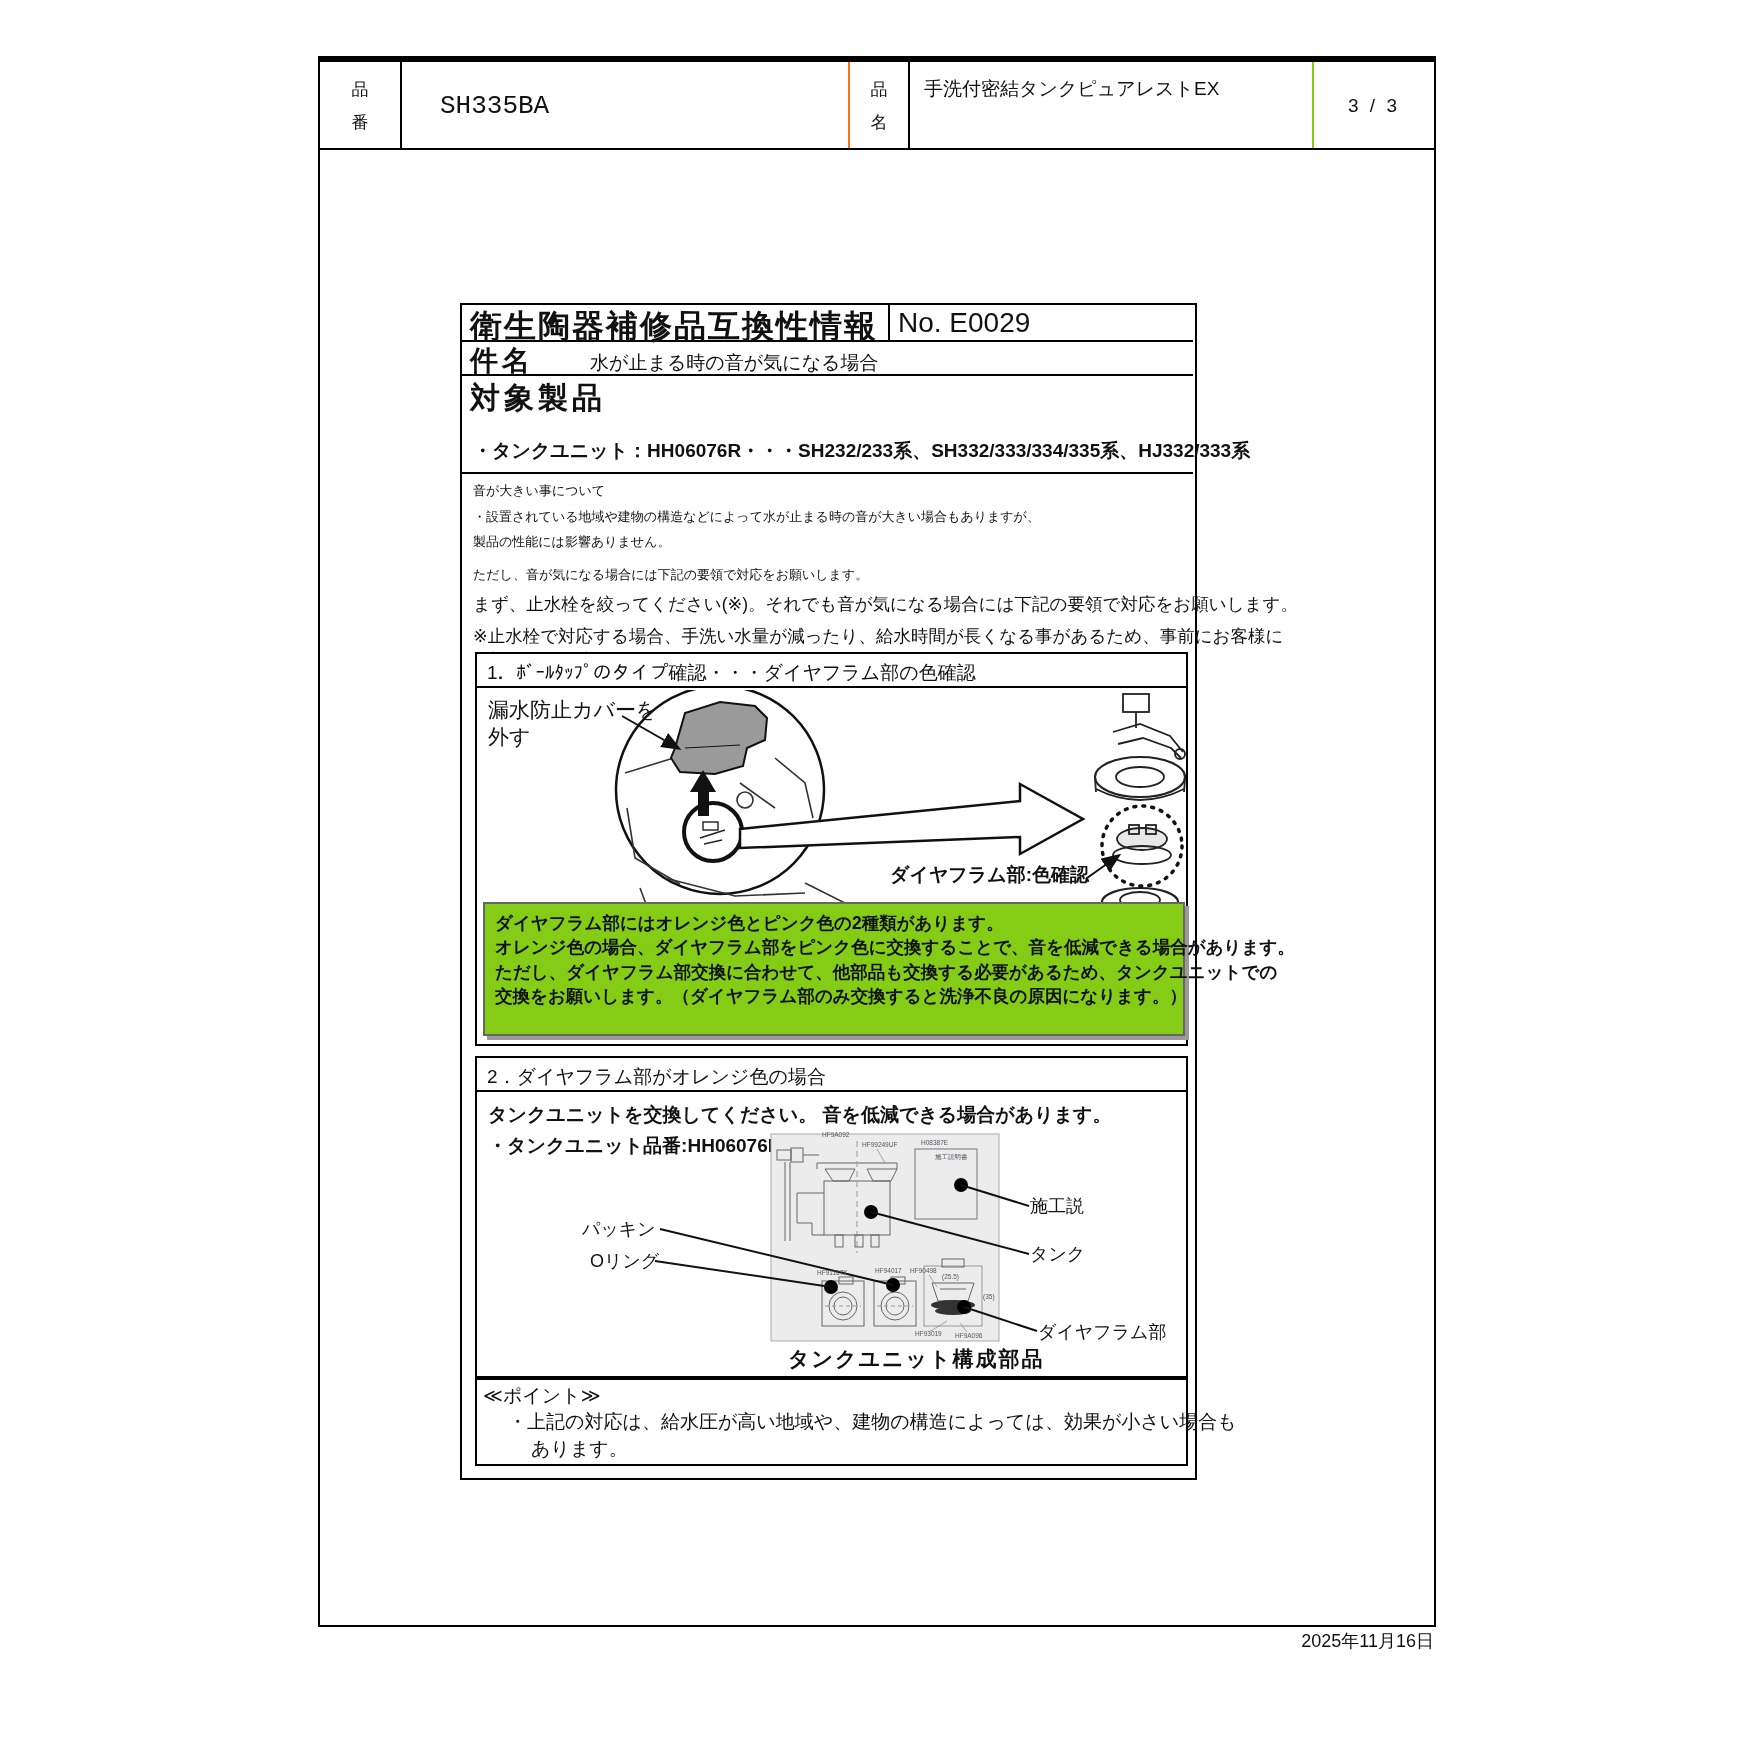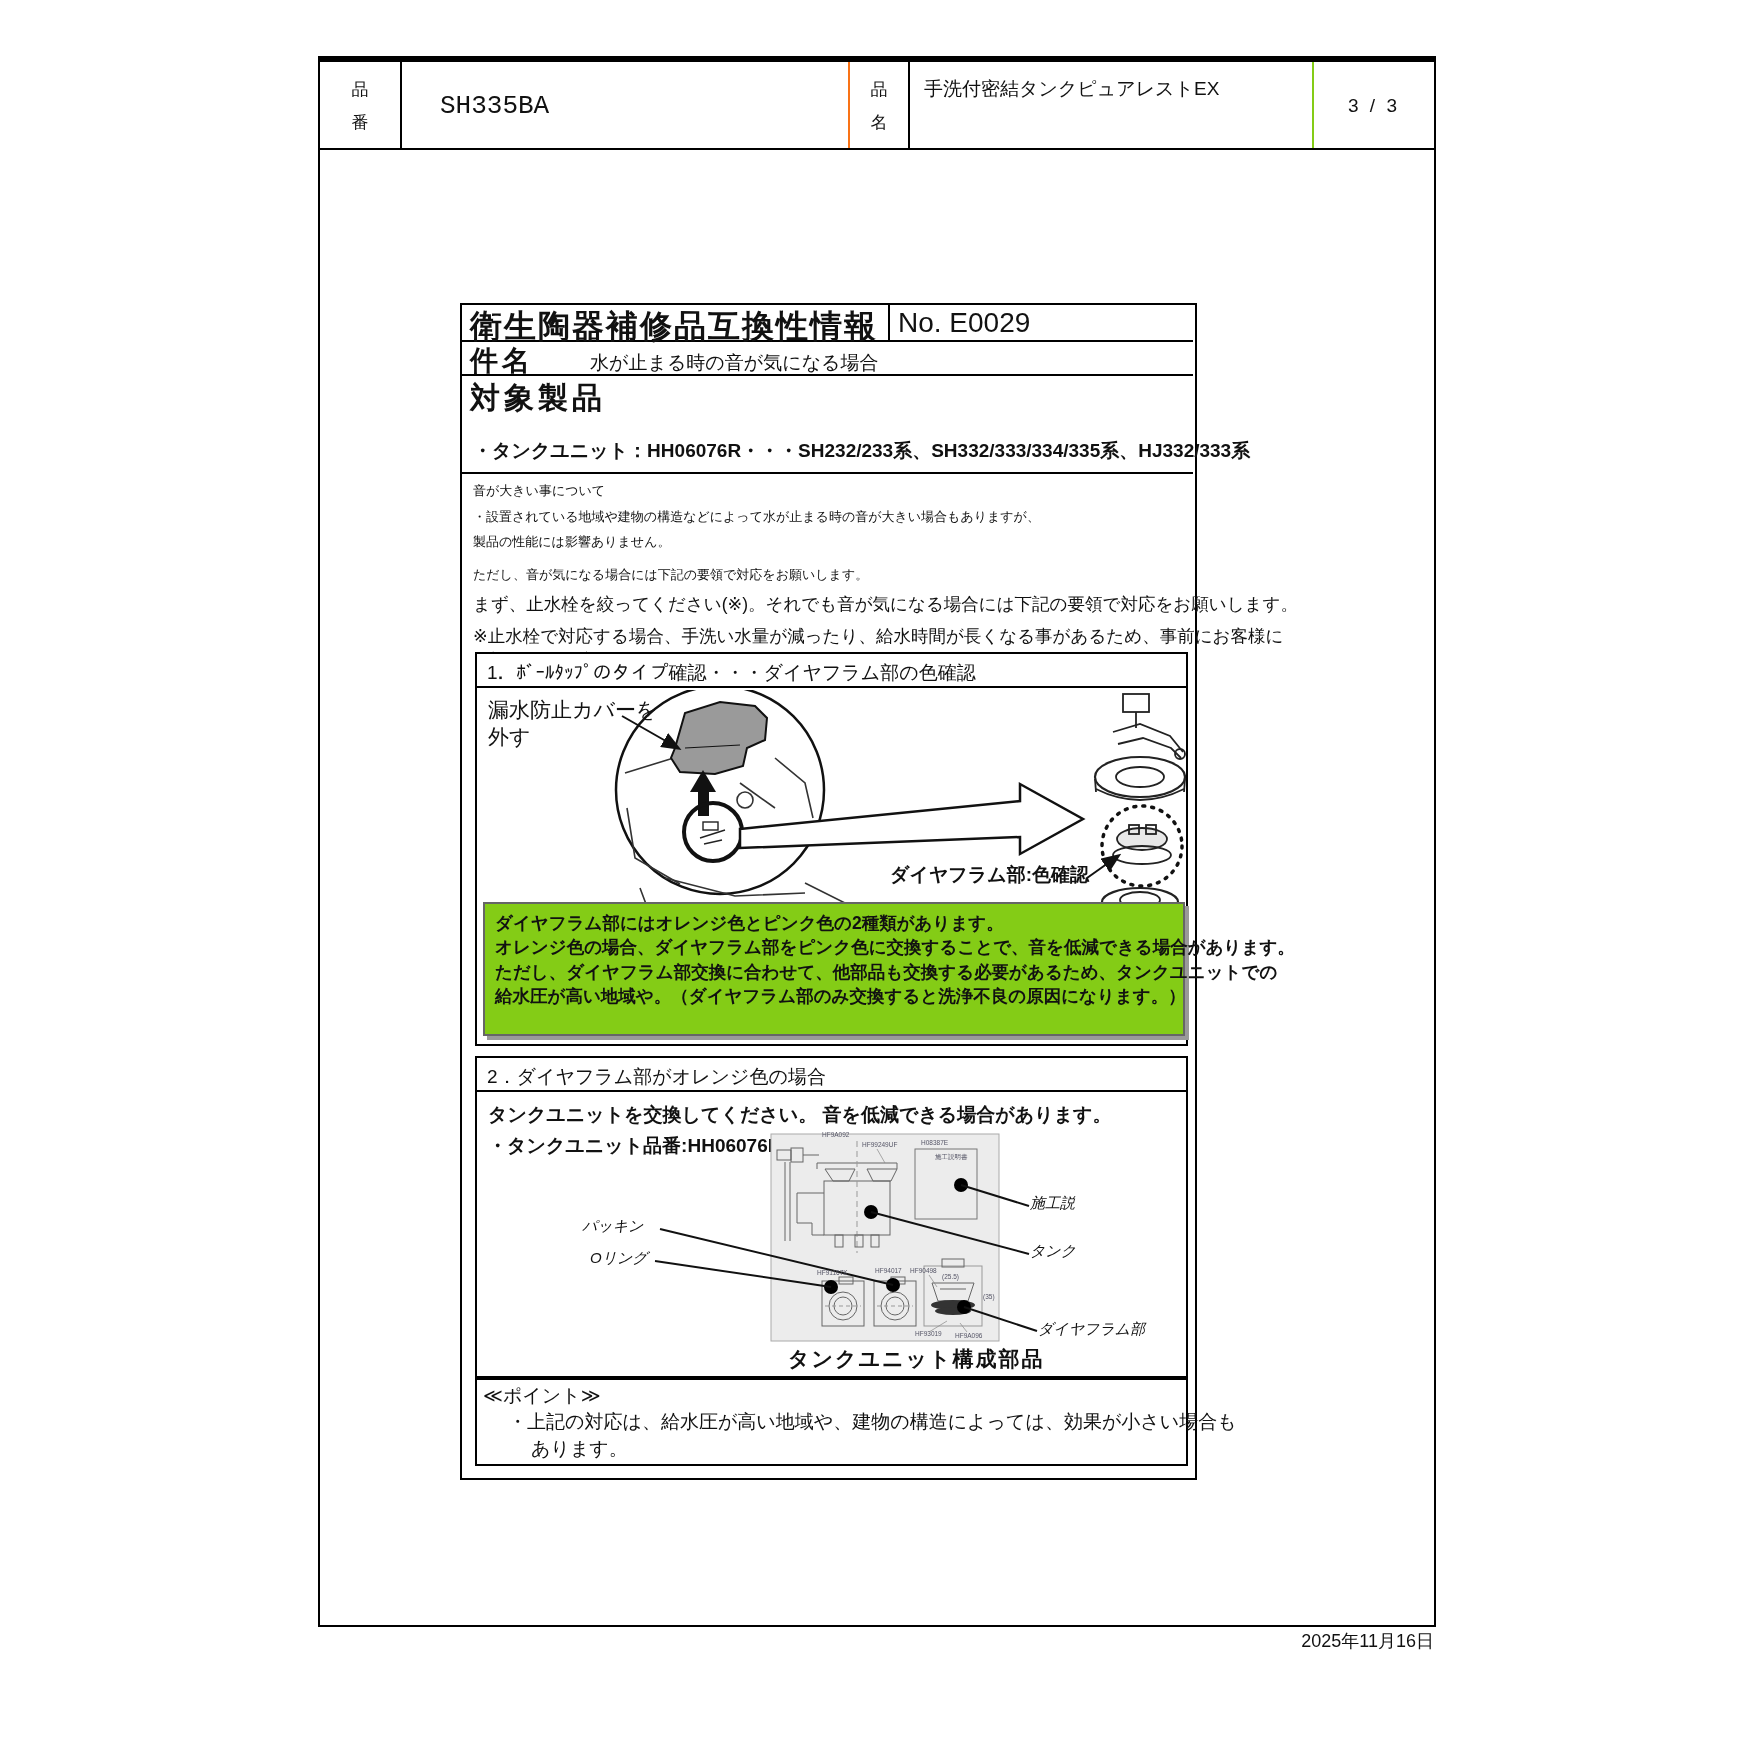--- a/index.html
+++ b/index.html
@@ -33,21 +33,21 @@
   .para-s{font-size:17.5px;}
   
   .s-head{border:2px solid #000;box-sizing:border-box;font-size:19px;padding:6px 0 0 10px;background:#fff;}
   .s-body{border:2px solid #000;border-top:none;box-sizing:border-box;background:#fff;}
   .cover-lbl{left:488px;top:696px;font-size:21px;line-height:27px;white-space:pre-line;}
   .dia-lbl{left:890px;top:862px;font-size:19px;font-weight:600;}
   .graybox{left:483px;top:902px;width:702px;height:134px;background:#84cc16;border:2px solid #666;box-shadow:4px 4px 0 #9a9a9a;box-sizing:border-box;padding:7px 10px;}
   .graybox div{font-size:17.5px;font-weight:600;line-height:24.4px;white-space:nowrap;}
   .s2-line1{left:488px;top:1102px;font-size:19px;font-weight:600;}
   .s2-line2{left:488px;top:1133px;font-size:19px;font-weight:600;}
-  .callout{font-size:15px;font-style:italic;}
+  .callout{font-size:18px;}
   .caption{left:788px;top:1345px;font-size:21px;font-weight:600;letter-spacing:2px;}
   .pt-head{left:483px;top:1383px;font-size:19px;}
   .pt-l1{left:508px;top:1409px;font-size:19px;}
   .pt-l2{left:531px;top:1436px;font-size:19px;}
   .date{left:1230px;top:1629px;width:204px;text-align:right;font-size:18px;}
   svg{position:absolute;}
   svg text{font-family:"Liberation Sans",sans-serif;}
 </style>
 </head>
 <body>
@@ -156,21 +156,21 @@
 </svg>
 
 <div class="abs cover-lbl">漏水防止カバーを
 外す</div>
 <div class="abs dia-lbl">ダイヤフラム部:色確認</div>
 
 <div class="abs graybox">
   <div>ダイヤフラム部にはオレンジ色とピンク色の2種類があります。</div>
   <div>オレンジ色の場合、ダイヤフラム部をピンク色に交換することで、音を低減できる場合があります。</div>
   <div>ただし、ダイヤフラム部交換に合わせて、他部品も交換する必要があるため、タンクユニットでの</div>
-  <div>給水圧が高い地域や。（ダイヤフラム部のみ交換すると洗浄不良の原因になります。）</div>
+  <div>交換をお願いします。（ダイヤフラム部のみ交換すると洗浄不良の原因になります。）</div>
 </div>
 
 <div class="abs s-head" style="left:475px;top:1056px;width:713px;height:36px;">2．ダイヤフラム部がオレンジ色の場合</div>
 <div class="abs s-body" style="left:475px;top:1092px;width:713px;height:286px;"></div>
 <div class="abs s2-line1">タンクユニットを交換してください。 音を低減できる場合があります。</div>
 <div class="abs s2-line2">・タンクユニット品番:HH06076R</div>
 
 <svg style="left:477px;top:1093px;" width="709" height="283" viewBox="0 0 709 283">
 
   <rect x="294" y="41" width="228" height="207" fill="#ececec" stroke="#aaa" stroke-width="1"></rect>

